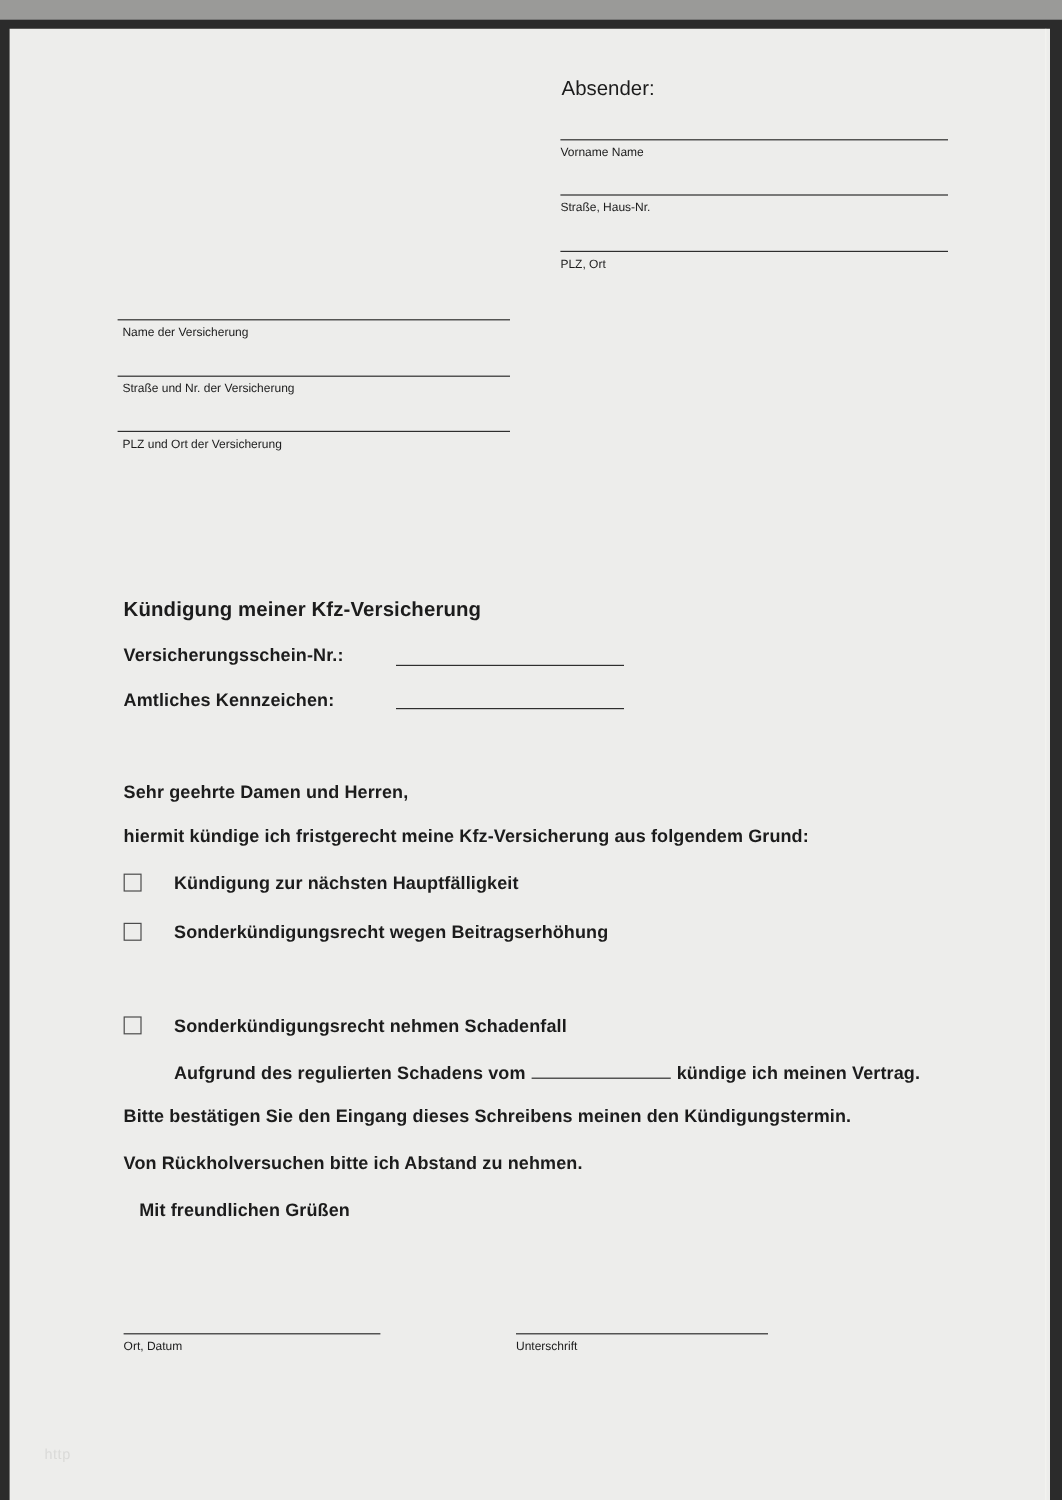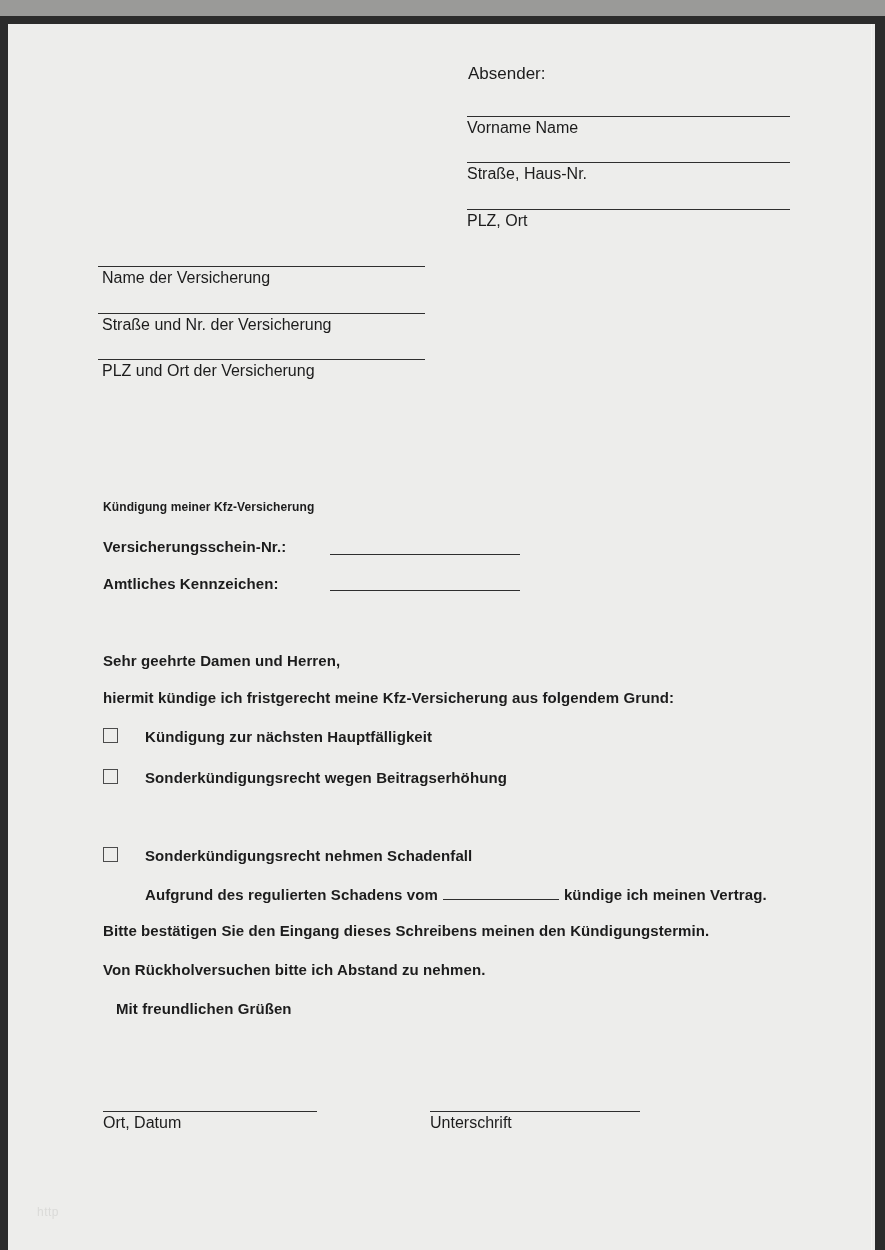--- a/index.html
+++ b/index.html
@@ -43,29 +43,29 @@
     white-space: nowrap;
     letter-spacing: .1px;
     font-weight: bold;
   }
   .bold { font-weight: bold; }
   .heading-lg {
     position: absolute;
     font-size: 17px;
     line-height: 20px;
   }
-  .title { font-size: 12px; }
+  .title { font-size: 17px; }
   .field { position: absolute; }
   .rule {
     height: 0;
     border-top: 1px solid #2e2e2e;
     width: 100%;
   }
   .flabel {
-    font-size: 16px;
+    font-size: 10px;
     line-height: 13px;
     margin-top: 4px;
     color: #1c1c1c;
     white-space: nowrap;
   }
   .blank {
     position: absolute;
     height: 0;
     border-top: 1px solid #2e2e2e;
   }

